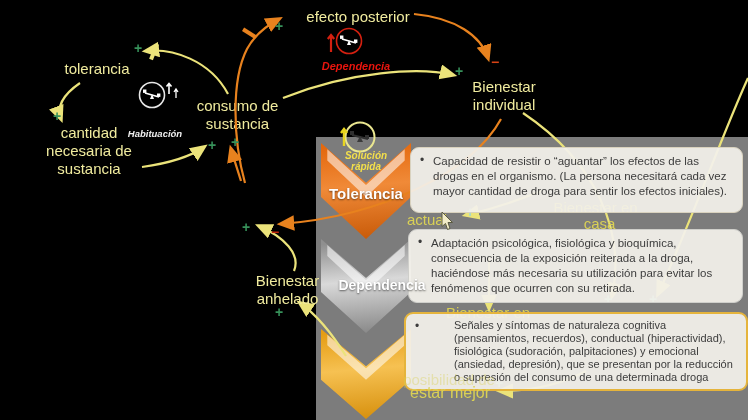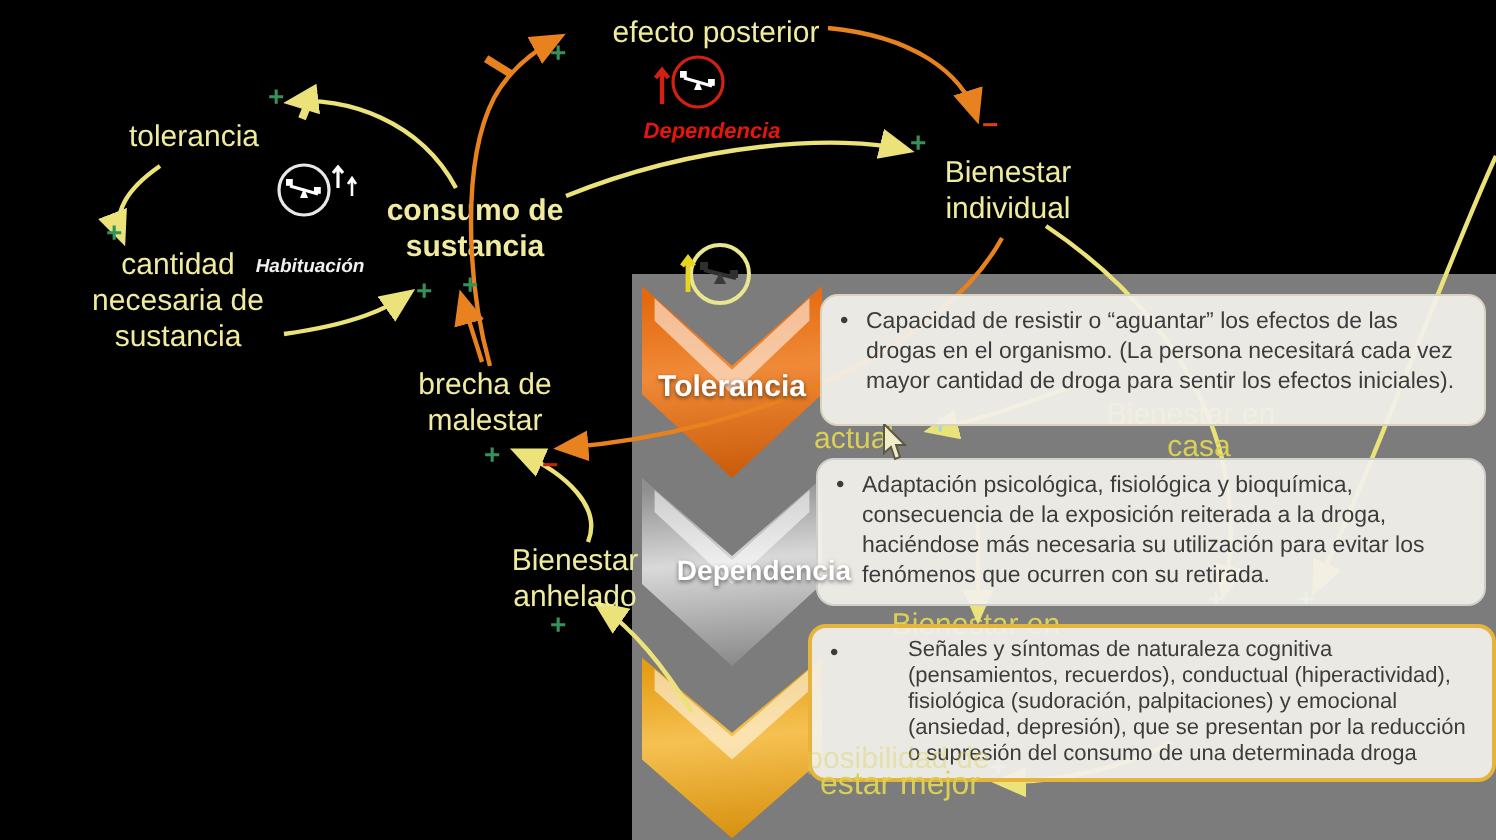--- a/index.html
+++ b/index.html
@@ -52,24 +52,22 @@
 </head>
 <body>
 
 <div id="stage">
 
   <div class="node" style="left:295px;top:8px;width:126px;">efecto posterior</div>
   <div class="node" style="left:53px;top:60px;width:88px;">tolerancia</div>
   <div class="node ml" style="left:33px;top:124px;width:112px;">cantidad
 necesaria de
 sustancia</div>
-  <div class="node ml" style="left:190px;top:97px;width:95px;font-weight:bold;">consumo de
+  <div class="node ml" style="left:190px;top:97px;width:95px;">consumo de
 sustancia</div>
-  <div class="node ml" style="left:195px;top:184px;width:95px;">brecha de
-malestar</div>
   <div class="node" style="left:458px;top:78px;width:92px;z-index:5;"><span class="ml">Bienestar
 individual</span></div>
   <div class="node ml node-hi" style="left:240px;top:272px;width:95px;">Bienestar
 anhelado</div>
 
   <div class="frag frag-top" style="left:398px;top:211px;width:58px;">actual</div>
   <div class="frag frag-behind" style="left:548px;top:199px;width:95px;">Bienestar en</div>
   <div class="frag frag-front" style="left:572px;top:215px;width:55px;">casa</div>
   <div class="frag frag-behind" style="left:442px;top:304px;width:92px;">Bienestar en</div>
   <div class="frag frag-top" style="left:407px;top:384px;width:86px;font-size:16px;">estar mejor</div>
@@ -119,20 +117,22 @@
   </div>
   <div class="chev chev2" style="left:321px;top:236px;height:100px;">
     <div class="chev-outer"></div>
     <div class="chev-stripe"></div>
   </div>
   <div class="chev chev3" style="left:321px;top:326px;height:96px;">
     <div class="chev-outer"></div>
     <div class="chev-stripe"></div>
   </div>
 
+  <div class="chev-tag ml" style="left:330px;top:150px;width:72px;">Solución
+rápida</div>
   <div class="chev-title" style="left:324px;top:185px;width:84px;font-size:15px;">Tolerancia</div>
   <div class="chev-title" style="left:330px;top:277px;width:104px;font-size:14px;">Dependencia</div>
 
   <svg class="iconsvg" style="left:336px;top:116px;z-index:20;" width="46" height="42" viewBox="0 0 46 42">
     <circle cx="24" cy="21" r="14.5" fill="none" stroke="#eae690" stroke-width="2"></circle>
     <line x1="16" y1="19" x2="32" y2="23" stroke="#2f2f2f" stroke-width="2"></line>
     <polygon points="21,26 27,26 24,20" fill="#3a3a3a"></polygon>
     <rect x="14" y="15" width="4" height="4" fill="#2f2f2f"></rect>
     <rect x="29" y="19" width="4" height="4" fill="#2f2f2f"></rect>
     <path d="M8,30 L8,14 M5,17 L8,13 L11,17" fill="none" stroke="#e8d51f" stroke-width="2.4"></path>

